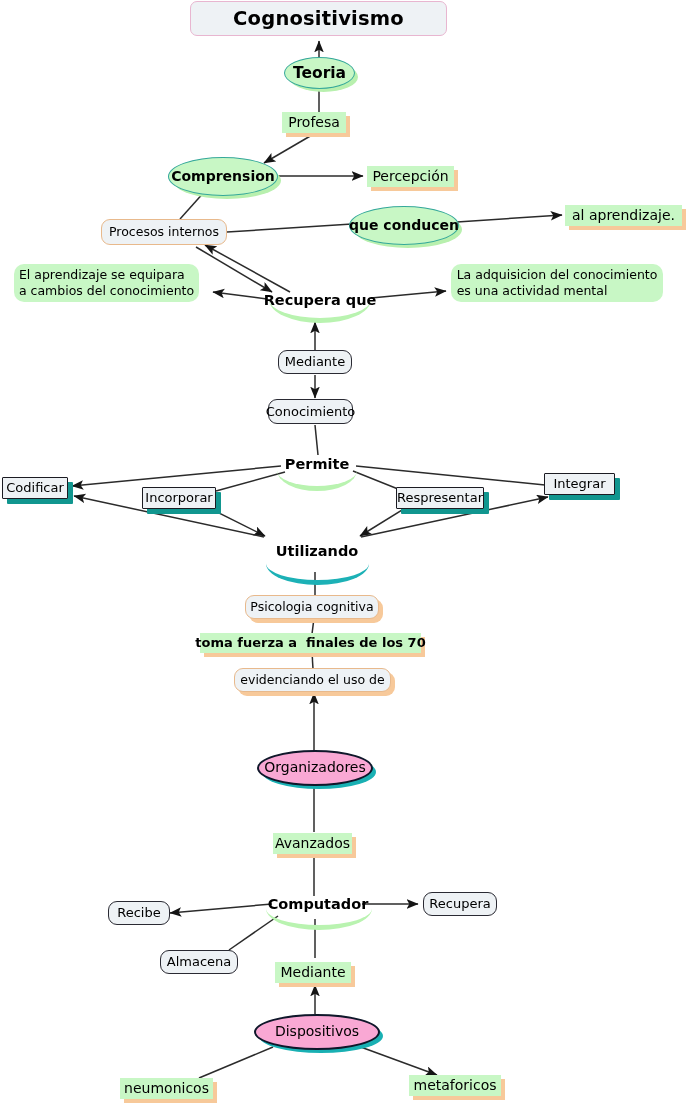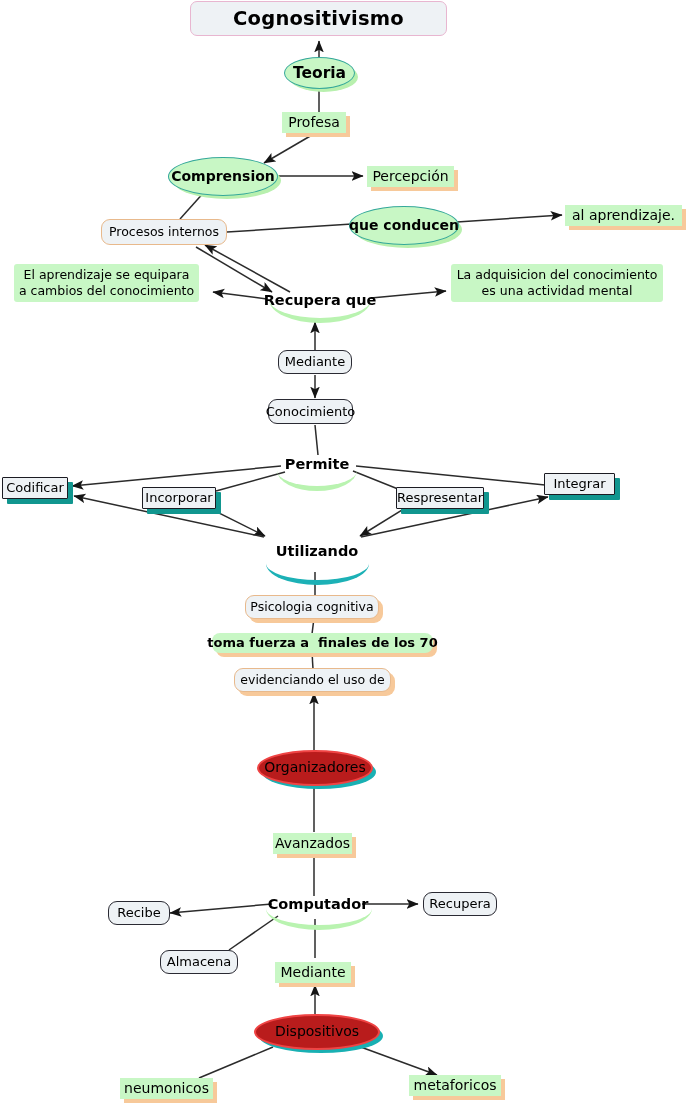--- a/index.html
+++ b/index.html
@@ -26,21 +26,21 @@
     width: 687px;
     height: 1104px;
     pointer-events: none;
   }
   .node {
     position: absolute;
     box-sizing: border-box;
     display: flex;
     align-items: center;
     justify-content: center;
-    text-align: center;
+    text-align: left;
     white-space: pre;
     line-height: 1.22;
     color: #000000;
   }
 
   
   .title-box {
     background: #eef2f5;
     border: 1px solid #e8b6d0;
     border-radius: 7px;
@@ -55,22 +55,22 @@
     border: 1.6px solid #35a89a;
     border-radius: 50%;
     box-shadow: 4px 4px 0 -1px #b8f0ae;
     font-size: 14px;
     font-weight: bold;
   }
   .ellipse-green.bold { font-weight: bold; font-size: 15.5px; }
 
   
   .ellipse-white {
-    background: #b91c1c;
-    border: 2px solid #ef4444;
+    background: #f9a8d4;
+    border: 2px solid #0f172a;
     border-radius: 50%;
     box-shadow: 4px 4px 0 -1px #19b0b3;
     font-size: 14px;
   }
 
   
   .label-green {
     background: #c8f7c5;
     box-shadow: 4px 4px 0 0 #f7c99a;
     font-size: 14px;
@@ -105,21 +105,21 @@
     border: 1.3px solid #1b1b22;
     border-radius: 1px;
     box-shadow: 5px 5px 0 0 #11968f;
     font-size: 13px;
     padding: 1px 6px;
   }
 
   
   .stmt-green {
     background: #c8f7c5;
-    border-radius: 3px;
+    border-radius: 10px;
     font-size: 12.5px;
     padding: 4px 8px;
     line-height: 1.32;
   }
 
   
   .arc-node {
     font-weight: bold;
     font-size: 14.5px;
     background: transparent;
@@ -297,21 +297,21 @@
 
   <div class="arc arc-teal" style="left:266px; top:542px; width:103px; height:38px; border-width:0 0 5px 0;"></div>
   <div class="node arc-node" style="left:262px; top:541px; width:110px; height:22px;">
     <span>Utilizando</span>
   </div>
 
   <div class="node box-round-tan peach-shadow" style="left:245px; top:595px; width:134px; height:24px;">
     <span>Psicologia cognitiva</span>
   </div>
 
-  <div class="node label-green bold" style="left:212px; top:633px; width:221px; height:20px; font-size:13px;border-radius:8px;">
+  <div class="node label-green bold" style="left:200px; top:633px; width:221px; height:20px; font-size:13px;">
     <span>toma fuerza a  finales de los 70</span>
   </div>
 
   <div class="node box-round-tan peach-shadow" style="left:234px; top:668px; width:157px; height:24px;">
     <span>evidenciando el uso de</span>
   </div>
 
   <div class="node ellipse-white" style="left:257px; top:750px; width:116px; height:36px;">
     <span>Organizadores</span>
   </div>

